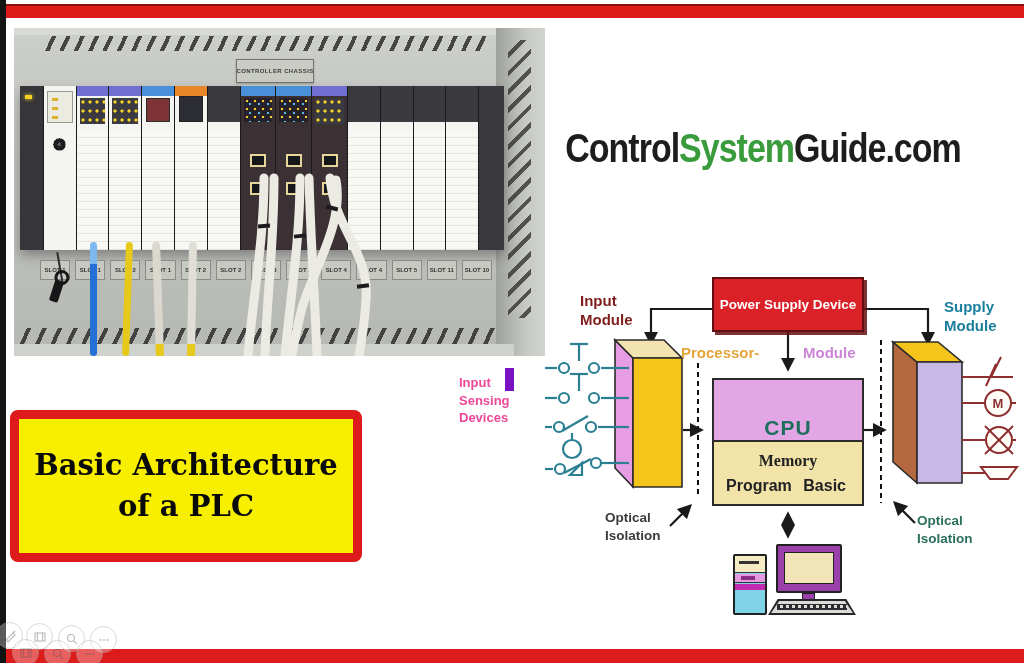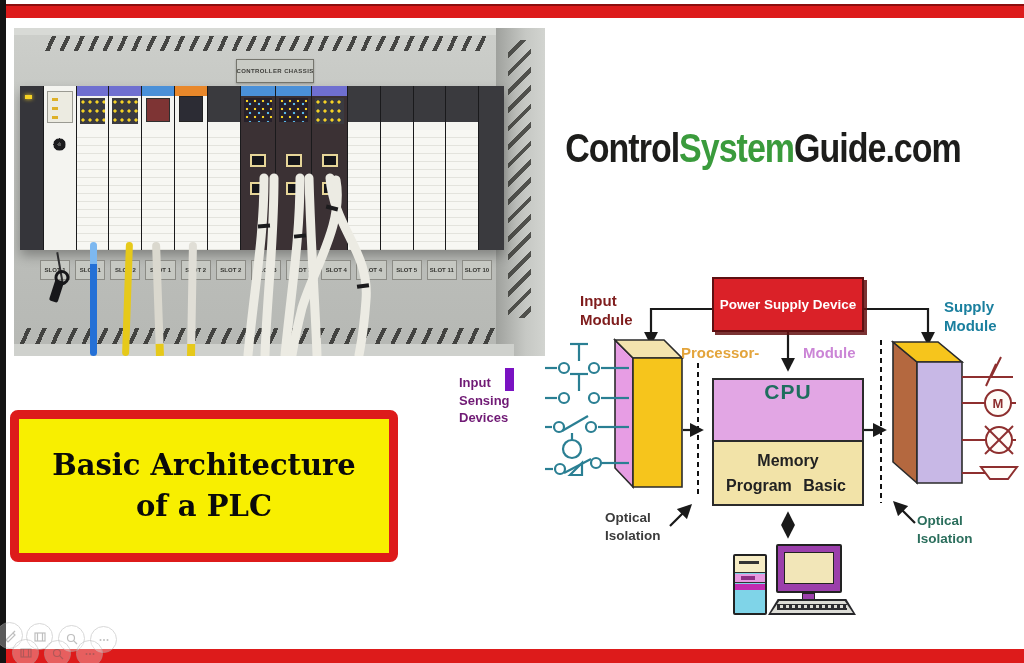--- a/index.html
+++ b/index.html
@@ -81,47 +81,47 @@
   .strap{position:absolute;left:45px;top:224px;width:2px;height:32px;background:#2c2c2e;transform:rotate(-10deg);z-index:2;}
   .photo svg.cables{position:absolute;left:0;top:0;z-index:3;}
 
   
   .logo{position:absolute;left:558px;top:122px;width:410px;height:52px;z-index:5;
         display:flex;align-items:center;justify-content:center;
         font-weight:700;font-size:34px;letter-spacing:-1px;transform:scaleY(1.2);color:#1d1d1b;}
   .logo .g{color:var(--c-logo_green,#3a9b3c);}
 
   
-  .banner{position:absolute;left:10px;top:410px;width:388px;height:152px;z-index:5;
+  .banner{position:absolute;left:10px;top:410px;width:352px;height:152px;z-index:5;
       background:var(--c-banner_yellow,#f8ef00);border:9px solid var(--c-accent_red,#e02020);border-radius:8px;
       display:flex;flex-direction:column;align-items:center;justify-content:center;
       font-family:"DejaVu Serif",serif;font-weight:bold;font-size:29px;color:#0a0a0a;line-height:1.4;}
 
   
   svg.diagram{position:absolute;left:0;top:0;z-index:4;pointer-events:none;}
   .dlabel{position:absolute;z-index:5;font-weight:bold;}
   .lbl-inmod{left:580px;top:292px;width:64px;font-size:15px;line-height:1.25;color:#7f1d1d;}
   .lbl-outmod{left:944px;top:298px;width:74px;font-size:15px;line-height:1.25;color:var(--c-label_teal,#1a7f9e);}
   .lbl-proc{left:681px;top:344px;font-size:15px;color:var(--c-processor_gold,#e3a43b);}
   .lbl-procmod{left:803px;top:344px;font-size:15px;color:var(--c-processor_pink,#cb85d6);}
-  .lbl-sensing{left:459px;top:374px;width:62px;font-size:13px;line-height:1.35;color:#701a75;}
+  .lbl-sensing{left:459px;top:374px;width:62px;font-size:13px;line-height:1.35;color:#ec4899;}
   .cursor-bar{position:absolute;left:505px;top:368px;width:9px;height:23px;background:var(--c-cursor_purple,#7a12c2);z-index:5;}
   .lbl-opt-l{left:605px;top:509px;width:74px;font-size:13.5px;line-height:1.35;color:#3b3b3b;}
   .lbl-opt-r{left:917px;top:512px;width:74px;font-size:13.5px;line-height:1.35;color:var(--c-optical_right_teal,#2b6e5c);}
   .lbl-prog{left:716px;top:622px;width:168px;text-align:center;font-size:15px;color:var(--c-prog_device_gold,#d9a41f);}
 
   .psu-box{position:absolute;left:712px;top:277px;width:152px;height:55px;z-index:5;
       background:var(--c-psu_red,#da2128);border:2px solid #5e1012;box-shadow:3px 3px 0 rgba(100,15,15,.85);
       display:flex;align-items:center;justify-content:center;color:#fff;font-size:13.5px;font-weight:600;}
   .cpu-box{position:absolute;left:712px;top:378px;width:152px;height:64px;z-index:5;
-      background:var(--c-cpu_pink,#e2a6e4);border:2px solid #2b2b2b;display:flex;align-items:flex-start;justify-content:center;
+      background:var(--c-cpu_pink,#e2a6e4);border:2px solid #2b2b2b;display:flex;align-items:flex-end;justify-content:center;
       color:#1e6e5e;font-weight:bold;font-size:21px;letter-spacing:1px;}
   .mem-box{position:absolute;left:712px;top:440px;width:152px;height:66px;z-index:5;
       background:var(--c-memory_cream,#f2e3a8);border:2px solid #2b2b2b;font-size:16px;color:#222;}
-  .mem-box .m1{position:absolute;left:0;right:0;top:10px;text-align:center;font-weight:600;}
+  .mem-box .m1{position:absolute;left:0;right:0;top:10px;text-align:center;font-weight:600;font-family:Liberation Serif, serif;}
   .mem-box .m2{position:absolute;left:12px;bottom:9px;font-weight:600;}
   .mem-box .m3{position:absolute;right:16px;bottom:9px;font-weight:600;}
 
   
   .tower{position:absolute;left:733px;top:554px;width:34px;height:61px;z-index:5;border:2px solid #222;border-radius:2px;background:#7fd4e8;}
   .tower .t1{position:absolute;left:0;right:0;top:0;height:17px;background:#f6ecc4;border-bottom:1px solid #333;}
   .tower .t1::after{content:"";position:absolute;left:4px;top:5px;width:20px;height:3px;background:#333;}
   .tower .t2{position:absolute;left:0;right:0;top:18px;height:9px;background:#e89ae0;border-bottom:1px solid #333;}
   .tower .t2::after{content:"";position:absolute;left:6px;top:2px;width:14px;height:4px;background:#8c2f84;}
   .tower .t3{position:absolute;left:0;right:0;top:28px;height:6px;background:#c22bb0;}

